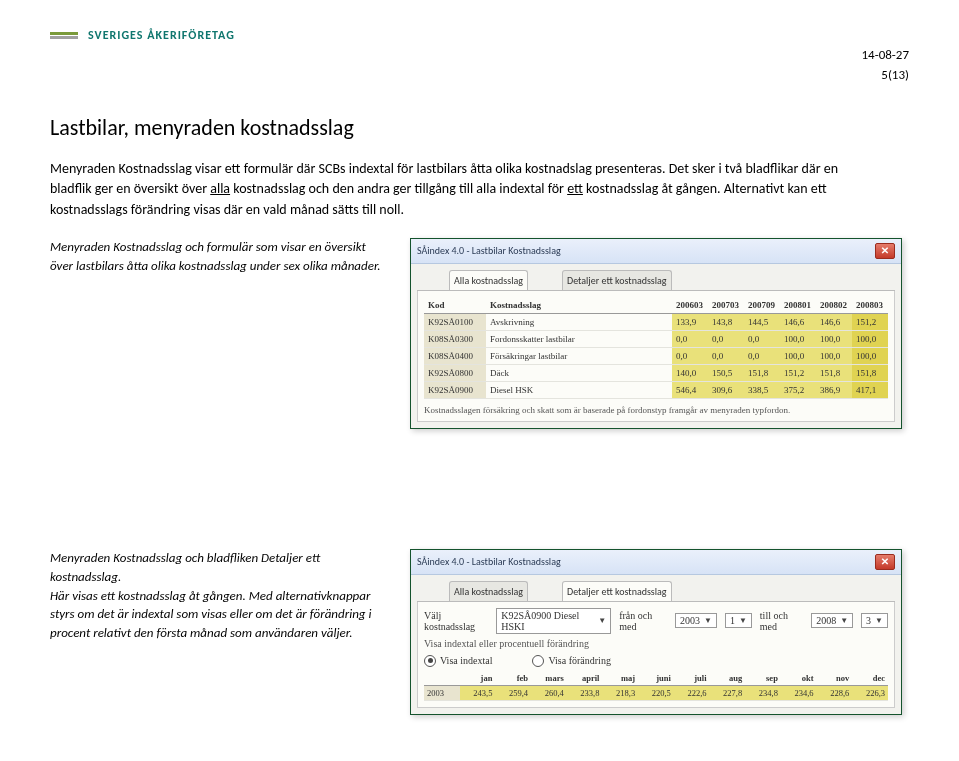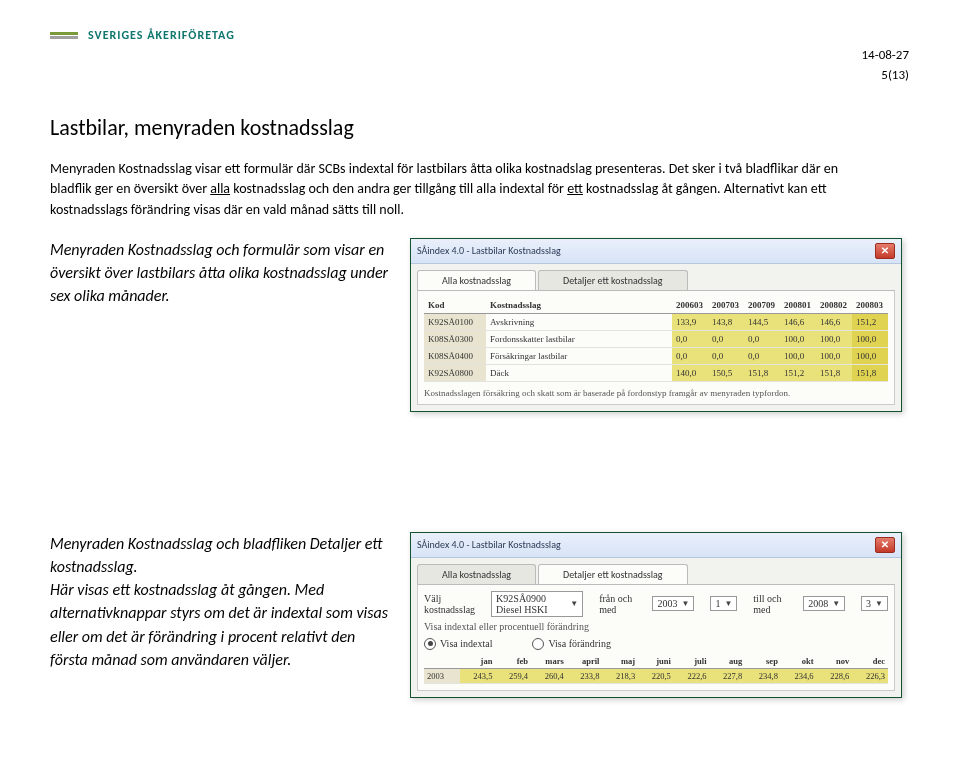--- a/index.html
+++ b/index.html
@@ -50,21 +50,21 @@
     font-weight: 500;
     margin: 0 0 18px 0;
   }
   .body-text {
     font-size: 14px;
     line-height: 1.45;
     max-width: 820px;
   }
   .caption {
     font-style: italic;
-    font-size: 16px;
+    font-size: 13px;
     line-height: 1.45;
     max-width: 340px;
   }
   .row {
     display: flex;
     gap: 20px;
     margin-top: 18px;
     align-items: flex-start;
   }
   .row.second { margin-top: 120px; }
@@ -98,26 +98,27 @@
     background: #f2f2ee;
     padding: 6px;
   }
   .tabs {
     display: flex;
     gap: 2px;
     border-bottom: 1px solid #bbb;
     font-size: 10px;
   }
   .tab {
-    padding: 3px 24px;
+    padding: 3px 4px;
     background: #e7e7e2;
     border: 1px solid #bbb;
     border-bottom: none;
     border-radius: 3px 3px 0 0;
     color: #333;
+    margin-left: 32px;
   }
   .tab.active { background: #fcfcf8; }
   .panel {
     background: #fcfcf8;
     border: 1px solid #ccc;
     border-top: none;
     padding: 6px;
     font-family: Liberation Serif, serif;
   }
   table.grid {
@@ -146,21 +147,21 @@
   .num.hl-strong { background: #e0d352; }
   .footnote {
     font-size: 9px;
     color: #555;
     padding-top: 6px;
   }
   
   .form-row {
     display: flex;
     align-items: center;
-    gap: 16px;
+    gap: 8px;
     margin-bottom: 6px;
     font-size: 10px;
   }
   .select-box {
     display: inline-flex;
     align-items: center;
     gap: 4px;
     background: #fff;
     border: 1px solid #999;
     padding: 1px 4px;
@@ -290,20 +291,30 @@
                 </tr>
                 <tr>
                   <td class="code-cell">K92SÅ0800</td>
                   <td>Däck</td>
                   <td class="num hl">140,0</td>
                   <td class="num hl">150,5</td>
                   <td class="num hl">151,8</td>
                   <td class="num hl">151,2</td>
                   <td class="num hl">151,8</td>
                   <td class="num hl-strong">151,8</td>
+                </tr>
+                <tr>
+                  <td class="code-cell">K92SÅ0900</td>
+                  <td>Diesel HSK</td>
+                  <td class="num hl">546,4</td>
+                  <td class="num hl">309,6</td>
+                  <td class="num hl">338,5</td>
+                  <td class="num hl">375,2</td>
+                  <td class="num hl">386,9</td>
+                  <td class="num hl-strong">417,1</td>
                 </tr>
               </tbody>
           </table>
           <div class="footnote">Kostnadsslagen försäkring och skatt som är baserade på fordonstyp framgår av menyraden typfordon.</div>
         </div>
       </div>
     </div>
   </div>
 
   <div class="row second">

